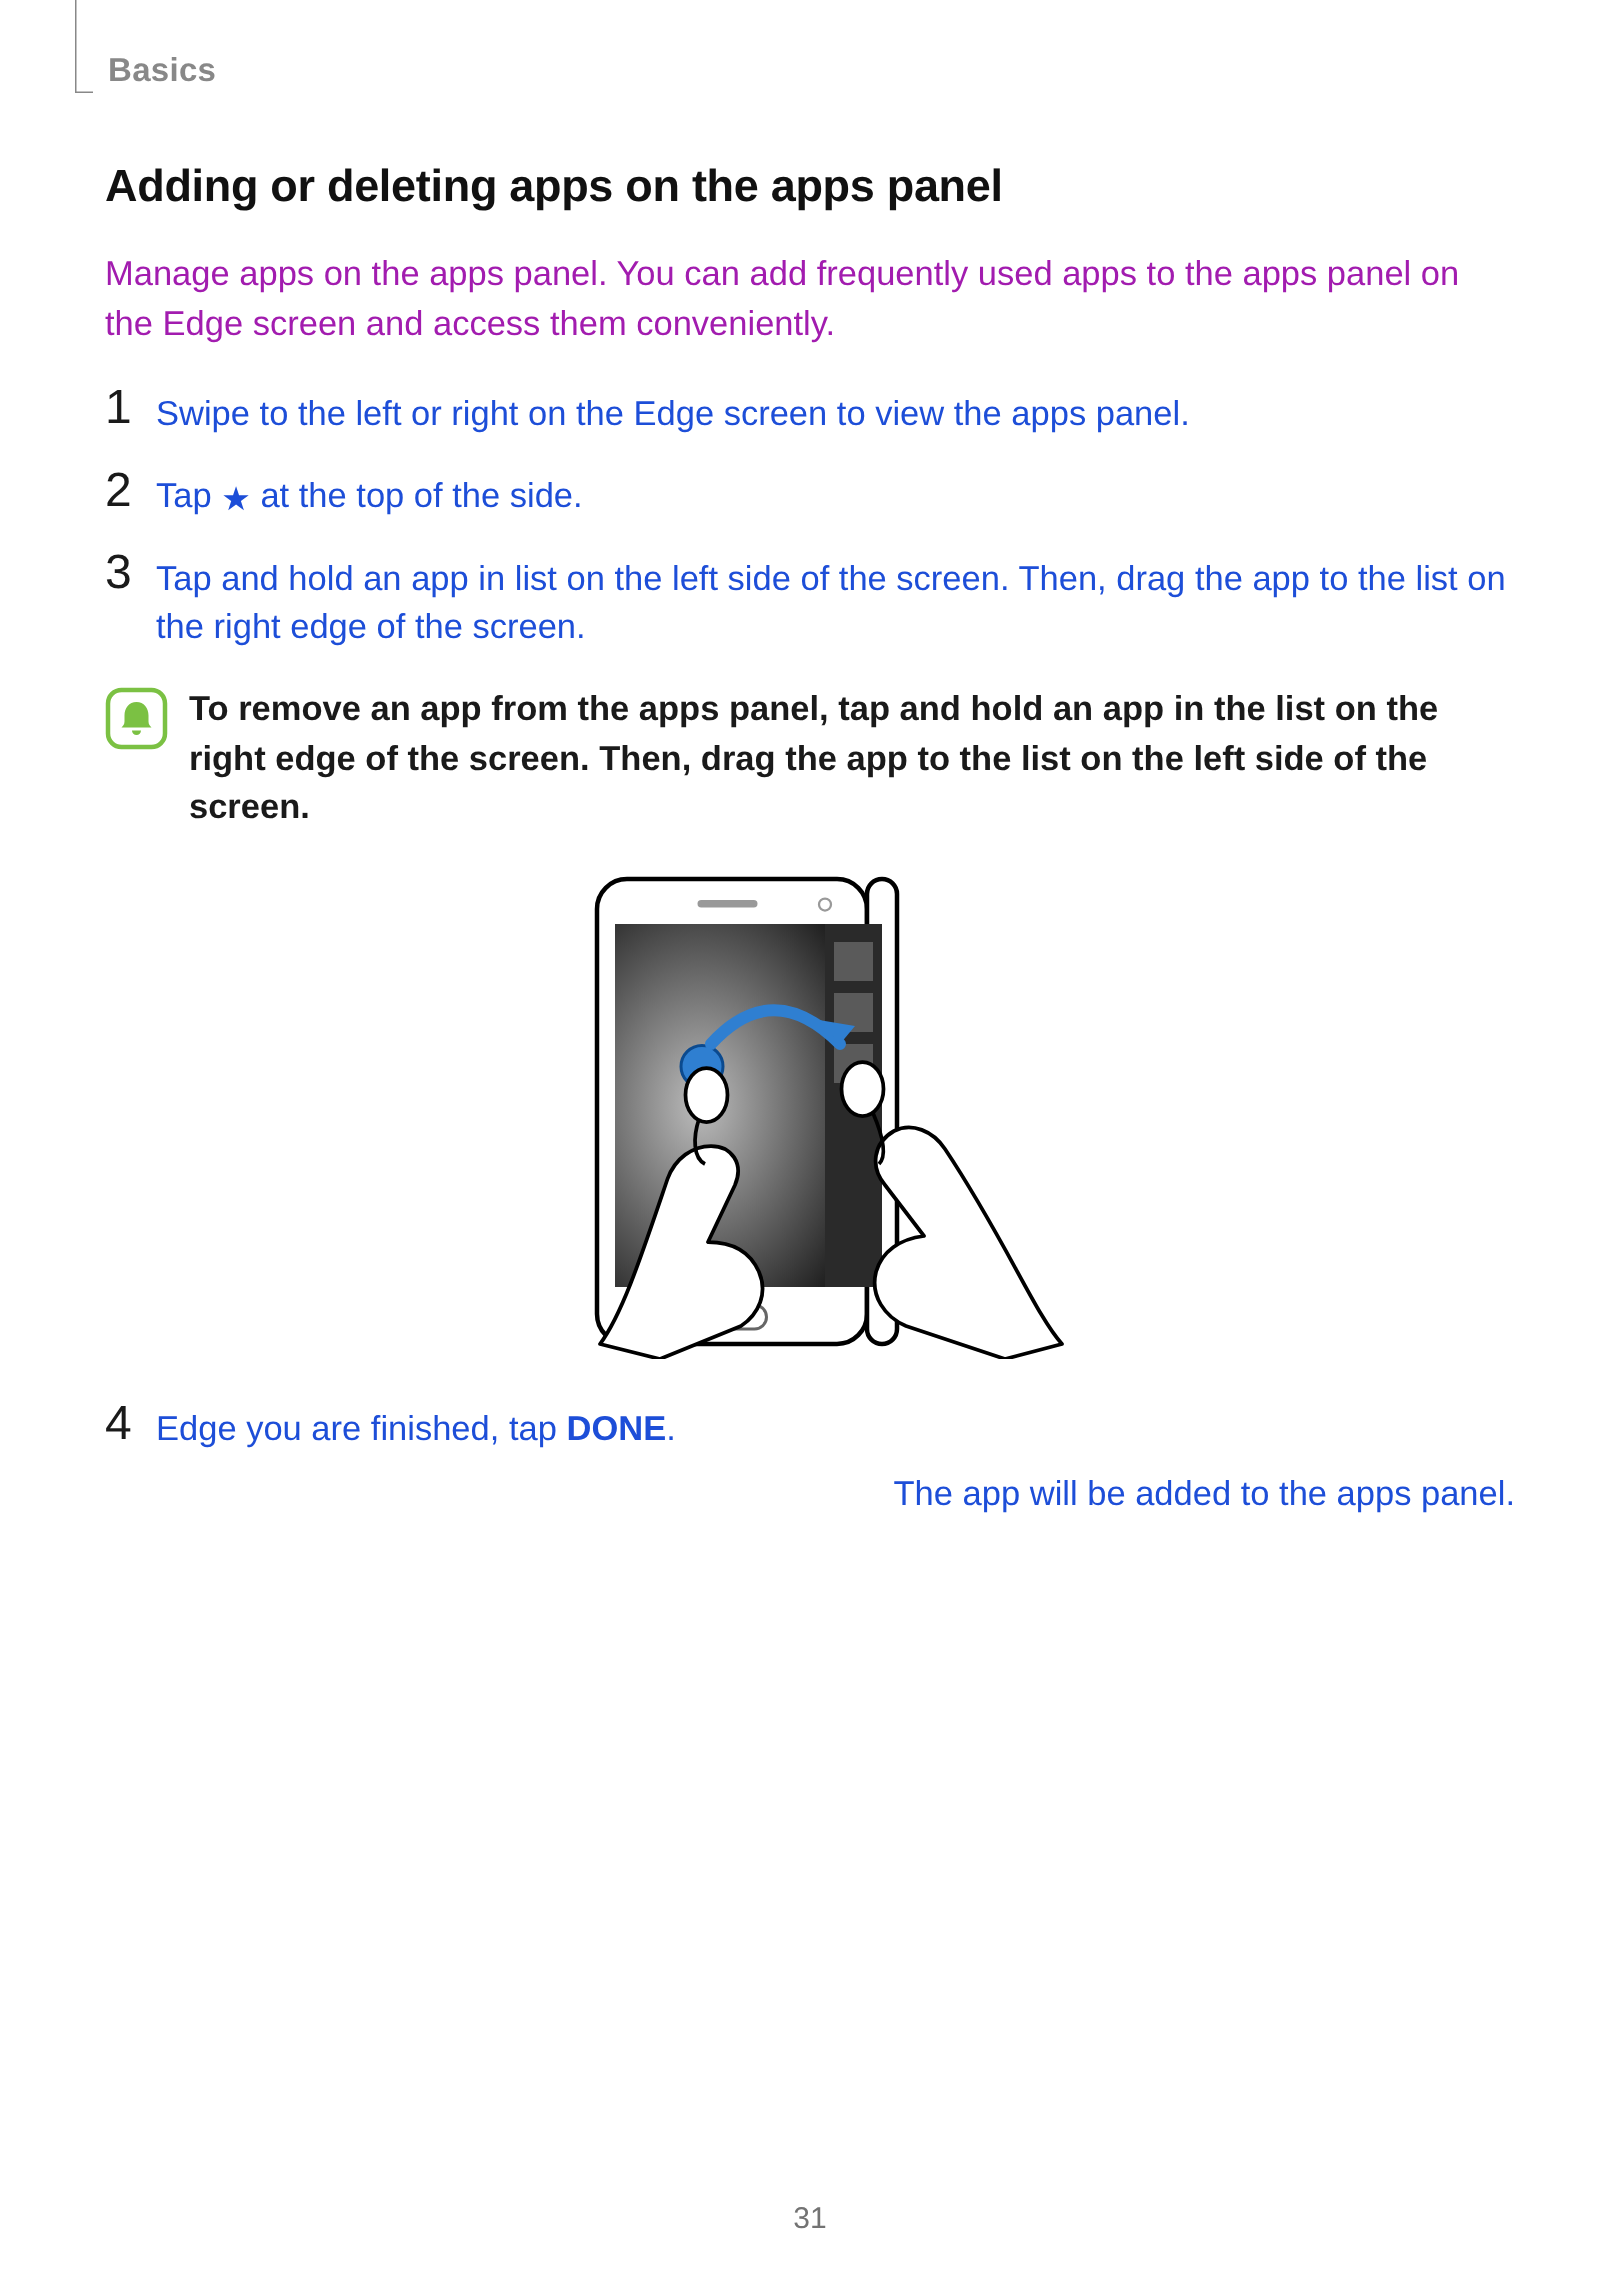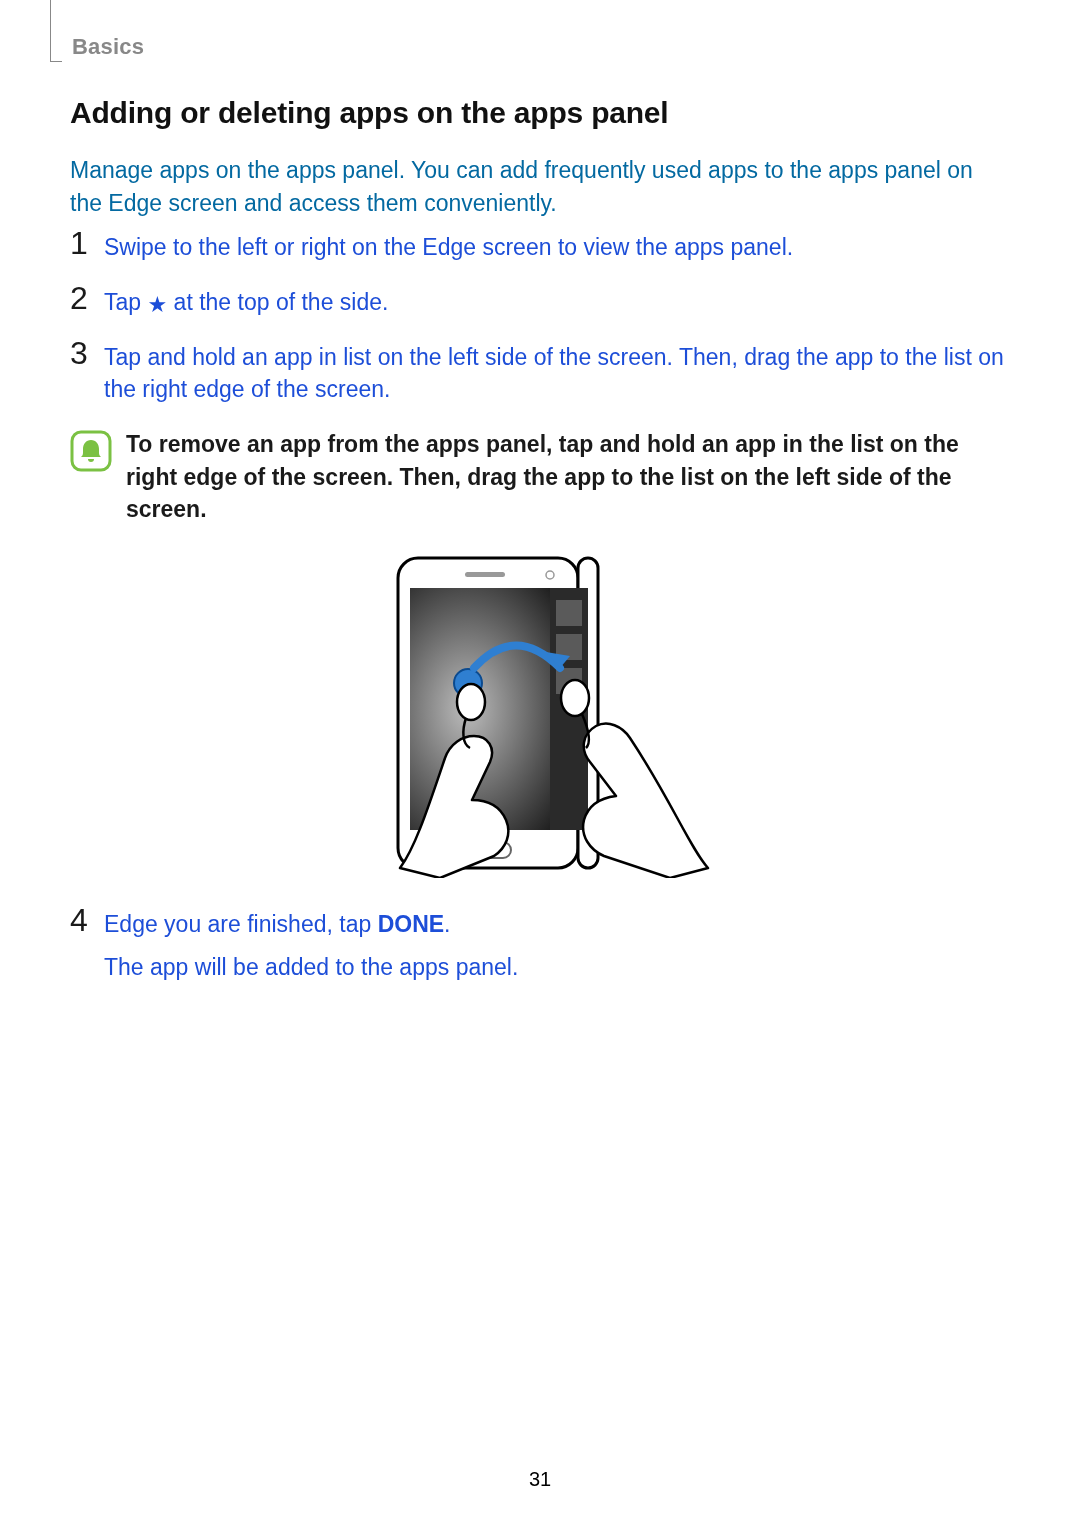--- a/index.html
+++ b/index.html
@@ -3,21 +3,21 @@
 <meta charset="utf-8">
 <style>
   * { margin: 0; padding: 0; box-sizing: border-box; }
   html, body {
     width: 1080px; height: 1527px;
     background: #fff;
     font-family: "Segoe UI", "Helvetica Neue", Arial, sans-serif;
     color: #1a1a1a;
     position: relative;
   }
-  .page { padding: 18px 70px 0 70px; }
+  .page { padding: 30px 70px 0 70px; }
   .corner-rule {
     position: absolute;
     top: 0;
     left: 50px;
     width: 12px; height: 62px;
     border-left: 1.5px solid #888;
     border-bottom: 1.5px solid #888;
   }
   .section-label {
     position: absolute;
@@ -32,22 +32,22 @@
   h2.title {
     font-size: 30px;
     font-weight: 700;
     color: #111;
     letter-spacing: -0.2px;
     margin-bottom: 24px;
   }
   p.intro {
     font-size: 23px;
     line-height: 1.42;
-    color: #0369a1;
-    margin-bottom: 12px;
+    color: #a21caf;
+    margin-bottom: 28px;
   }
   ol.steps { list-style: none; }
   ol.steps > li {
     display: flex;
     align-items: flex-start;
     margin-bottom: 22px;
   }
   .step-num {
     flex: 0 0 34px;
     font-size: 32px;
@@ -86,29 +86,30 @@
     line-height: 1.42;
     color: #1a1a1a;
   }
   .figure {
     display: flex;
     justify-content: center;
     margin: 10px 0 30px 0;
   }
   .step4-sub {
     margin-top: 10px;
+    text-align: right;
   }
   .bold { font-weight: 700; }
   .page-num {
     position: absolute;
     bottom: 36px;
     left: 0; right: 0;
     text-align: center;
     font-size: 20px;
-    color: #000000;
+    color: #737373;
   }
 </style>
 </head>
 <body>
 
 <div class="corner-rule"></div>
 <div class="section-label">Basics</div>
 
 <div class="page">
   <div class="content">

